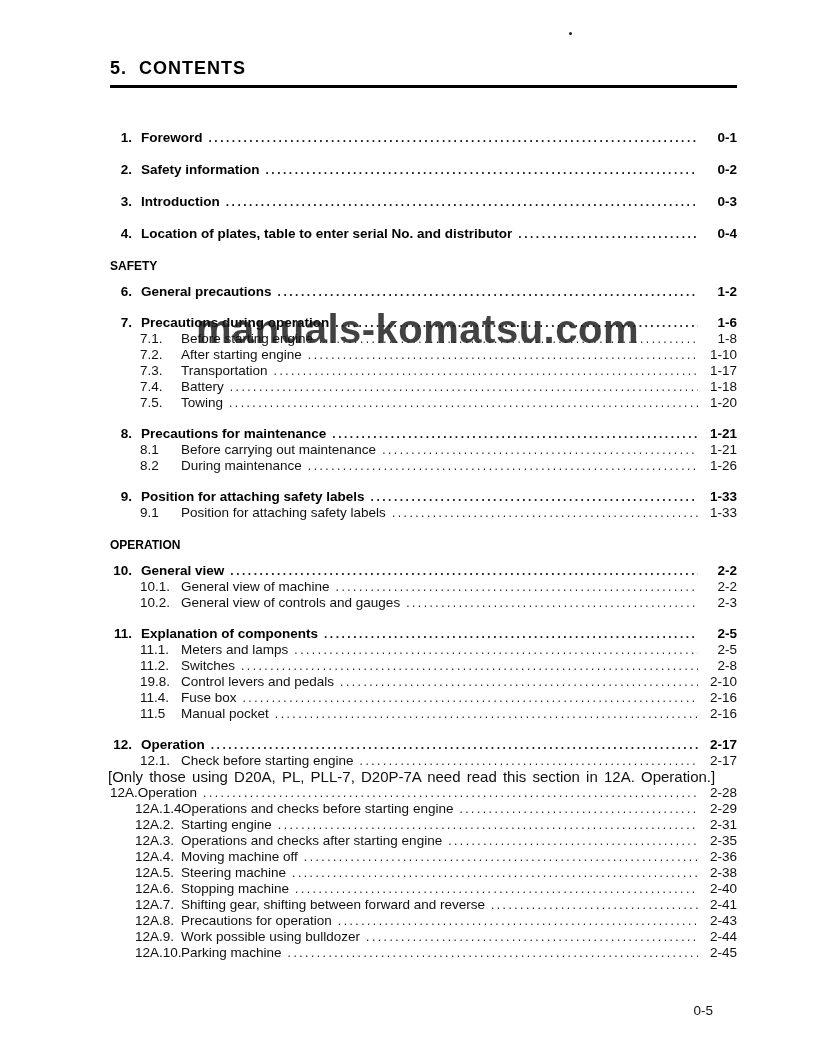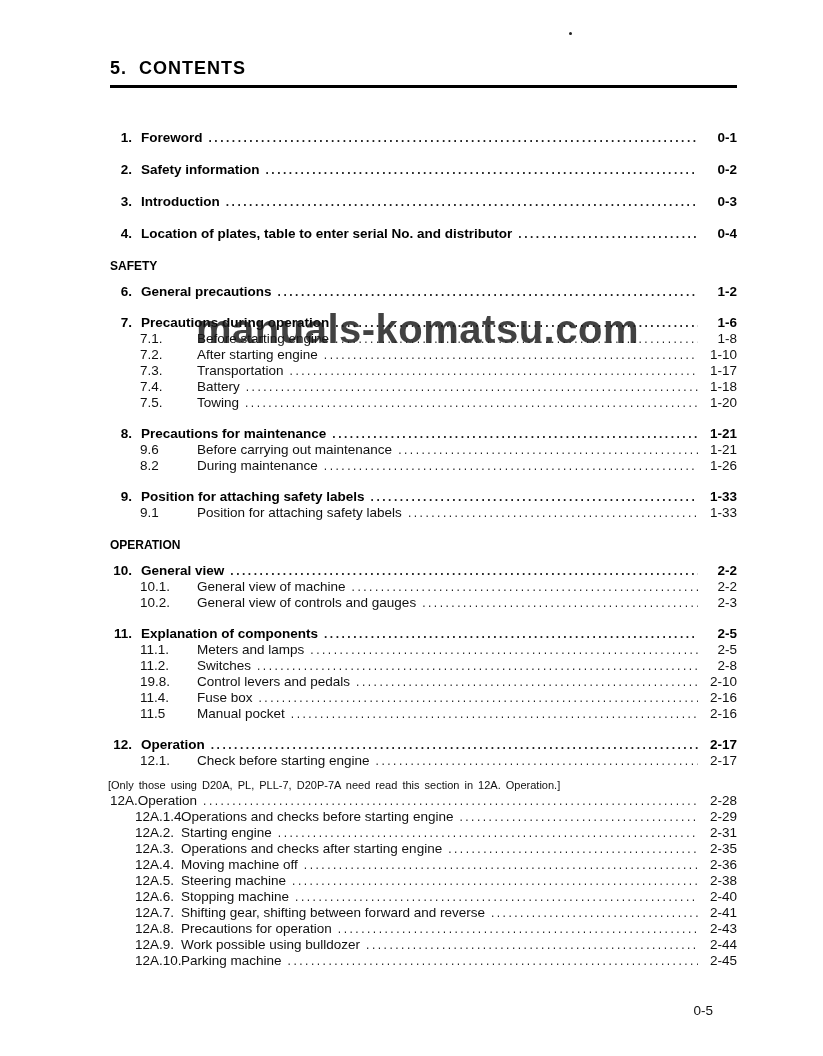--- a/index.html
+++ b/index.html
@@ -44,21 +44,21 @@
   .mb16{margin-bottom:16px;}
   .gap{margin-top:15px;}
   .num{
     flex:none;
     display:inline-block;
     width:22px;
     text-align:right;
     margin-right:9px;
   }
   .sub{margin-left:30px;}
-  .sub .num{width:41px;text-align:left;margin-right:16px;}
+  .sub .num{width:41px;text-align:left;margin-right:0;}
   .sub12a{margin-left:25px;}
   .sub12a .num{width:46px;text-align:left;margin-right:0;}
   .flush .num{width:auto;text-align:left;margin-right:0;}
   .lbl{flex:none;}
   .leader{
     flex:1;
     overflow:hidden;
     white-space:nowrap;
     margin:0 5px 0 6px;
     color:#1c1c1c;
@@ -74,27 +74,26 @@
     text-align:right;
   }
   .sec-heading{
     font-size:12px;
     font-weight:bold;
     color:#000;
     line-height:20px;
     margin:14px 0 8px 0;
   }
   .note{
-    font-size:11px;
+    font-size:15px;
     line-height:16px;
     height:16px;
     word-spacing:2px;
     margin-left:-2px;
     white-space:nowrap;
-    margin-top:8px;
   }
   .watermark{
     position:absolute;
     left:196px;
     top:307px;
     font-size:40px;
     font-weight:bold;
     color:rgba(25,25,25,0.82);
     letter-spacing:0.5px;
     z-index:5;
@@ -199,21 +198,21 @@
           <span class="leader"></span>
           <span class="pg">1-20</span>
       </div>
       <div class="row b gap">
         <span class="num">8.</span>
           <span class="lbl">Precautions for maintenance</span>
           <span class="leader"></span>
           <span class="pg">1-21</span>
       </div>
       <div class="row sub">
-        <span class="num">9.6</span>
+        <span class="num">8.1</span>
           <span class="lbl">Before carrying out maintenance</span>
           <span class="leader"></span>
           <span class="pg">1-21</span>
       </div>
       <div class="row sub">
         <span class="num">8.2</span>
           <span class="lbl">During maintenance</span>
           <span class="leader"></span>
           <span class="pg">1-26</span>
       </div>

